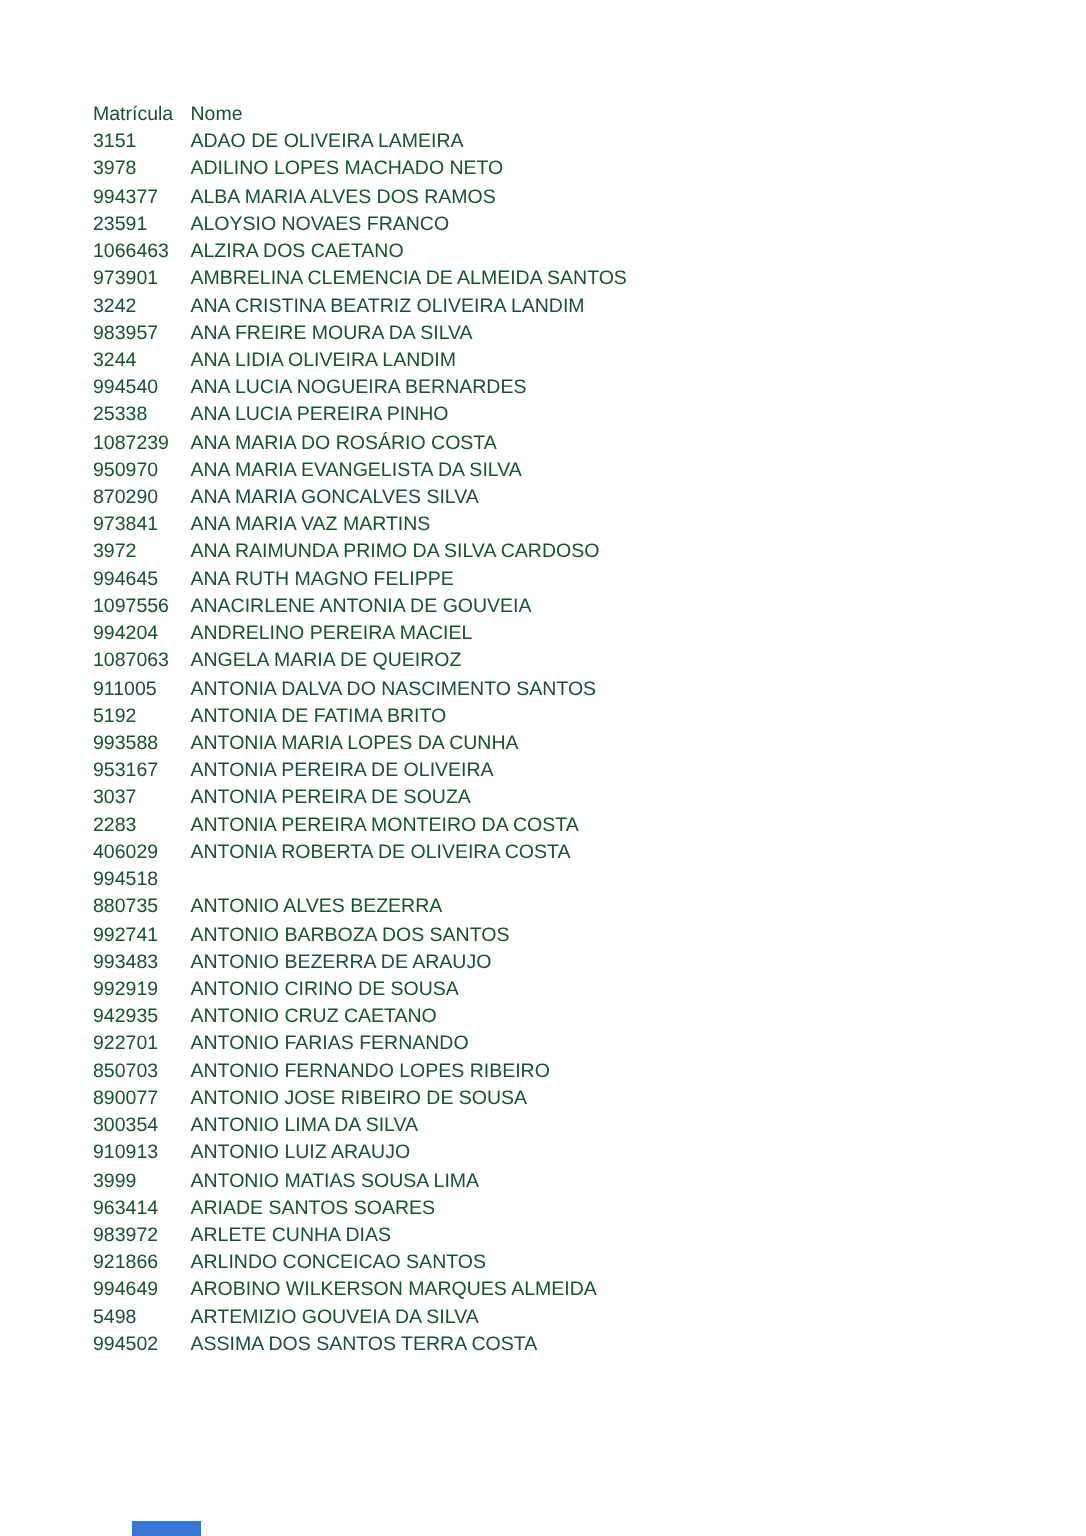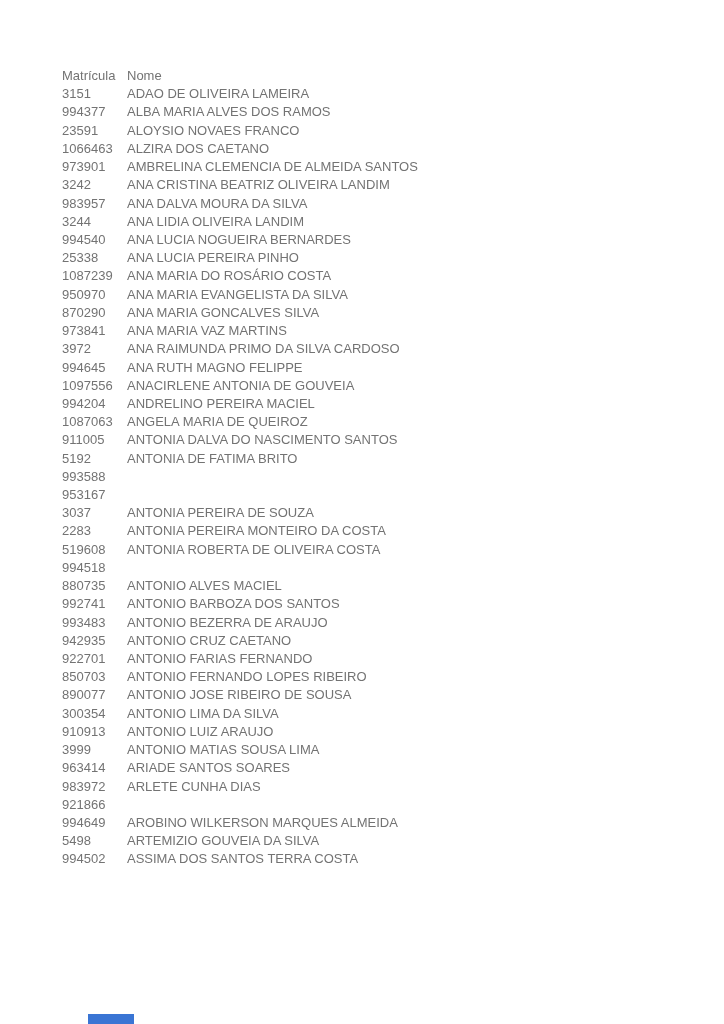--- a/index.html
+++ b/index.html
@@ -18,22 +18,23 @@
   .content {
     position: absolute;
     left: 62px;
     top: 67px;
   }
   .trow {
     display: flex;
     height: 18.23px;
     line-height: 18.23px;
     font-size: 13px;
-    color: #737373;
+    color: #14532d;
     white-space: nowrap;
+    align-items: flex-end;
   }
   .col-mat {
     flex: none;
     width: 65px;
   }
   .col-nome {
     flex: none;
   }
   .footer-bar {
     position: absolute;
@@ -52,20 +53,24 @@
     <div class="trow">
       <span class="col-mat">Matrícula</span>
       <span class="col-nome">Nome</span>
     </div>
     <div>
   <div class="trow">
     <span class="col-mat">3151</span>
     <span class="col-nome">ADAO DE OLIVEIRA LAMEIRA</span>
   </div>
 
+  <div class="trow">
+    <span class="col-mat">3978</span>
+    <span class="col-nome">ADILINO LOPES MACHADO NETO</span>
+  </div>
 
   <div class="trow">
     <span class="col-mat">994377</span>
     <span class="col-nome">ALBA MARIA ALVES DOS RAMOS</span>
   </div>
 
 
   <div class="trow">
     <span class="col-mat">23591</span>
     <span class="col-nome">ALOYSIO NOVAES FRANCO</span>
@@ -81,21 +86,21 @@
     <span class="col-nome">AMBRELINA CLEMENCIA DE ALMEIDA SANTOS</span>
   </div>
 
   <div class="trow">
     <span class="col-mat">3242</span>
     <span class="col-nome">ANA CRISTINA BEATRIZ OLIVEIRA LANDIM</span>
   </div>
 
   <div class="trow">
     <span class="col-mat">983957</span>
-    <span class="col-nome">ANA DALVA MOURA DA SILVA</span>
+    <span class="col-nome">ANA FREIRE MOURA DA SILVA</span>
   </div>
 
   <div class="trow">
     <span class="col-mat">3244</span>
     <span class="col-nome">ANA LIDIA OLIVEIRA LANDIM</span>
   </div>
 
   <div class="trow">
     <span class="col-mat">994540</span>
     <span class="col-nome">ANA LUCIA NOGUEIRA BERNARDES</span>
@@ -156,61 +161,67 @@
     <span class="col-nome">ANTONIA DALVA DO NASCIMENTO SANTOS</span>
   </div>
 
   <div class="trow">
     <span class="col-mat">5192</span>
     <span class="col-nome">ANTONIA DE FATIMA BRITO</span>
   </div>
 
   <div class="trow">
     <span class="col-mat">993588</span>
+    <span class="col-nome">ANTONIA MARIA LOPES DA CUNHA</span>
   </div>
 
 
   <div class="trow">
     <span class="col-mat">953167</span>
+    <span class="col-nome">ANTONIA PEREIRA DE OLIVEIRA</span>
   </div>
 
   <div class="trow">
     <span class="col-mat">3037</span>
     <span class="col-nome">ANTONIA PEREIRA DE SOUZA</span>
   </div>
 
   <div class="trow">
     <span class="col-mat">2283</span>
     <span class="col-nome">ANTONIA PEREIRA MONTEIRO DA COSTA</span>
   </div>
 
   <div class="trow">
-    <span class="col-mat">519608</span>
+    <span class="col-mat">406029</span>
     <span class="col-nome">ANTONIA ROBERTA DE OLIVEIRA COSTA</span>
   </div>
 
   <div class="trow">
     <span class="col-mat">994518</span>
   </div>
 
   <div class="trow">
     <span class="col-mat">880735</span>
-    <span class="col-nome">ANTONIO ALVES MACIEL</span>
+    <span class="col-nome">ANTONIO ALVES BEZERRA</span>
   </div>
 
   <div class="trow">
     <span class="col-mat">992741</span>
     <span class="col-nome">ANTONIO BARBOZA DOS SANTOS</span>
   </div>
 
   <div class="trow">
     <span class="col-mat">993483</span>
     <span class="col-nome">ANTONIO BEZERRA DE ARAUJO</span>
   </div>
 
+  <div class="trow">
+    <span class="col-mat">992919</span>
+    <span class="col-nome">ANTONIO CIRINO DE SOUSA</span>
+  </div>
 
   <div class="trow">
     <span class="col-mat">942935</span>
     <span class="col-nome">ANTONIO CRUZ CAETANO</span>
   </div>
 
   <div class="trow">
     <span class="col-mat">922701</span>
     <span class="col-nome">ANTONIO FARIAS FERNANDO</span>
   </div>
@@ -245,20 +256,21 @@
     <span class="col-nome">ARIADE SANTOS SOARES</span>
   </div>
 
   <div class="trow">
     <span class="col-mat">983972</span>
     <span class="col-nome">ARLETE CUNHA DIAS</span>
   </div>
 
   <div class="trow">
     <span class="col-mat">921866</span>
+    <span class="col-nome">ARLINDO CONCEICAO SANTOS</span>
   </div>
 
   <div class="trow">
     <span class="col-mat">994649</span>
     <span class="col-nome">AROBINO WILKERSON MARQUES ALMEIDA</span>
   </div>
 
   <div class="trow">
     <span class="col-mat">5498</span>
     <span class="col-nome">ARTEMIZIO GOUVEIA DA SILVA</span>

